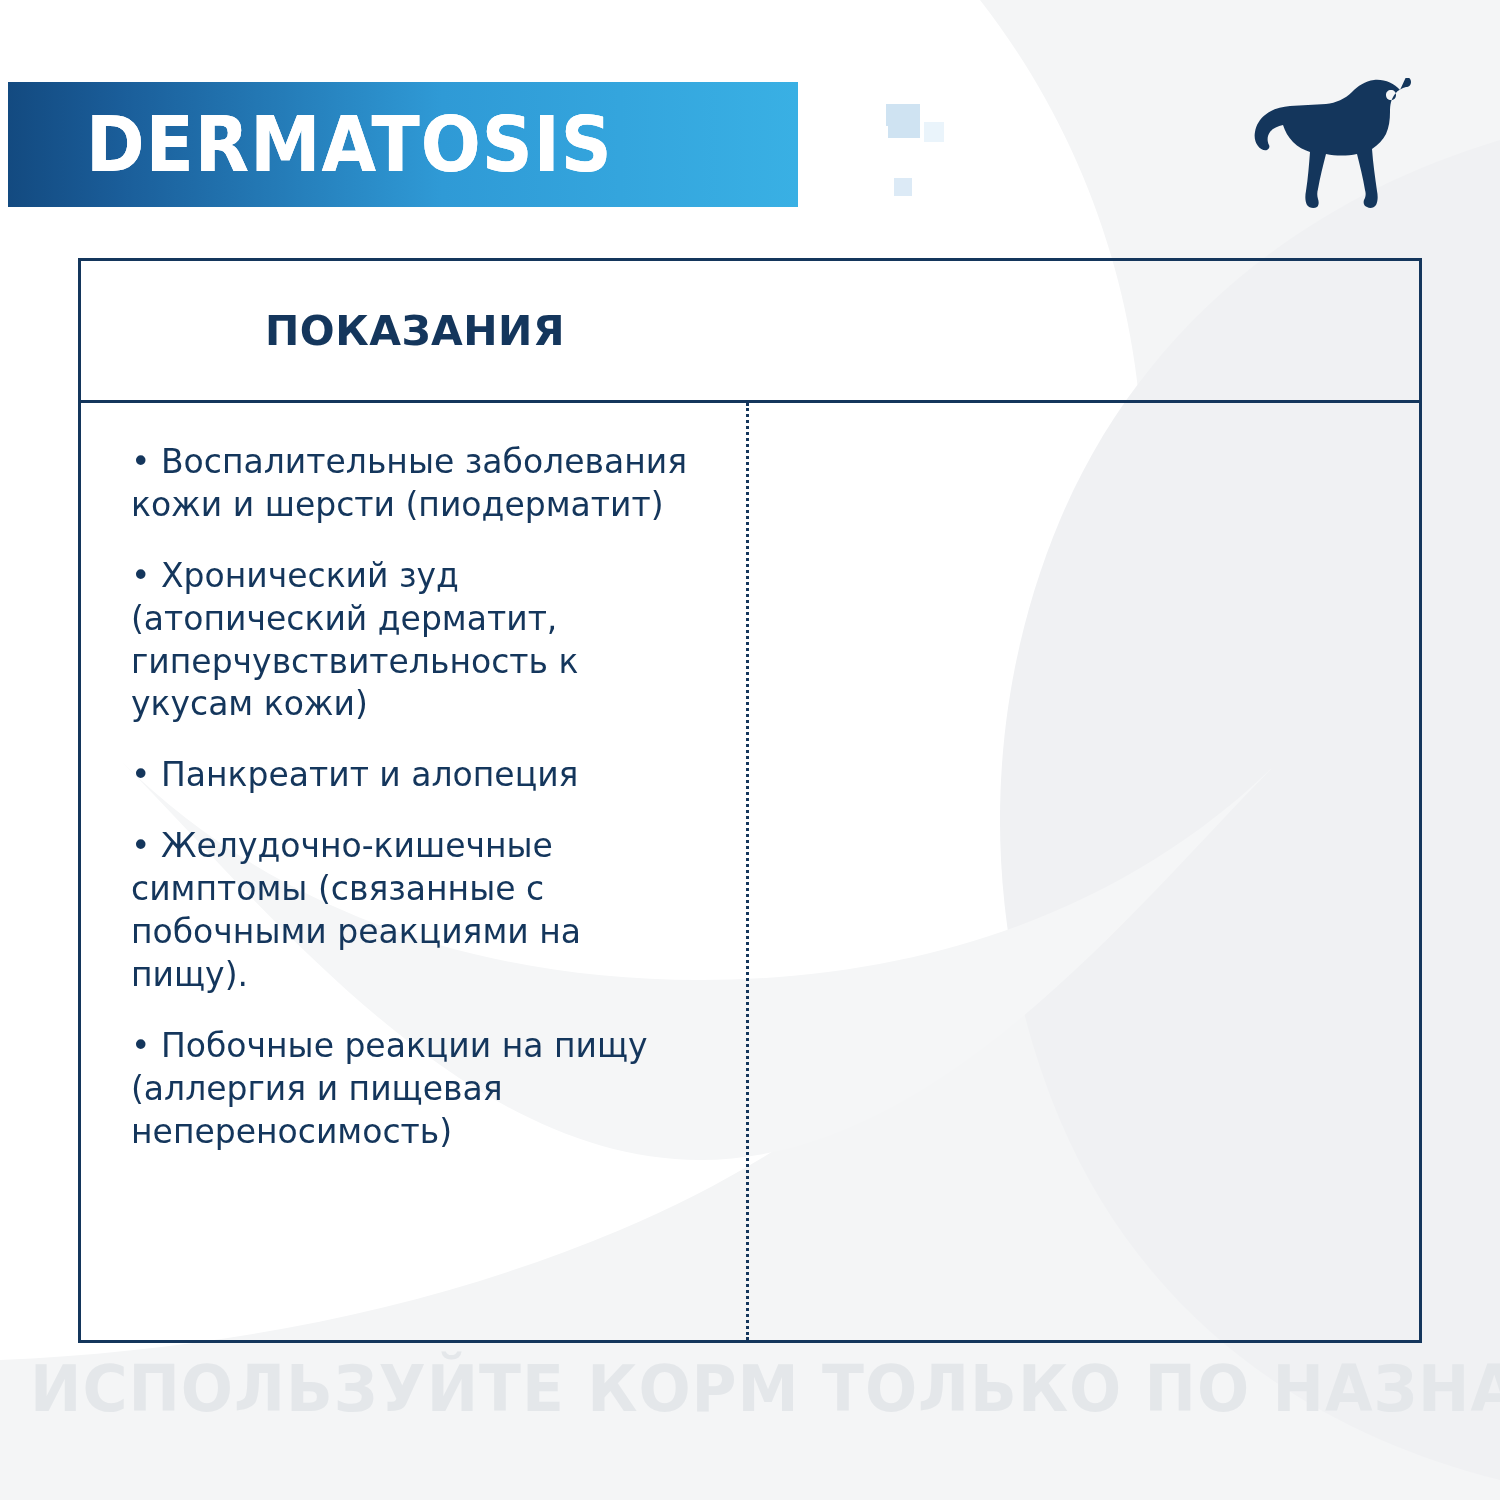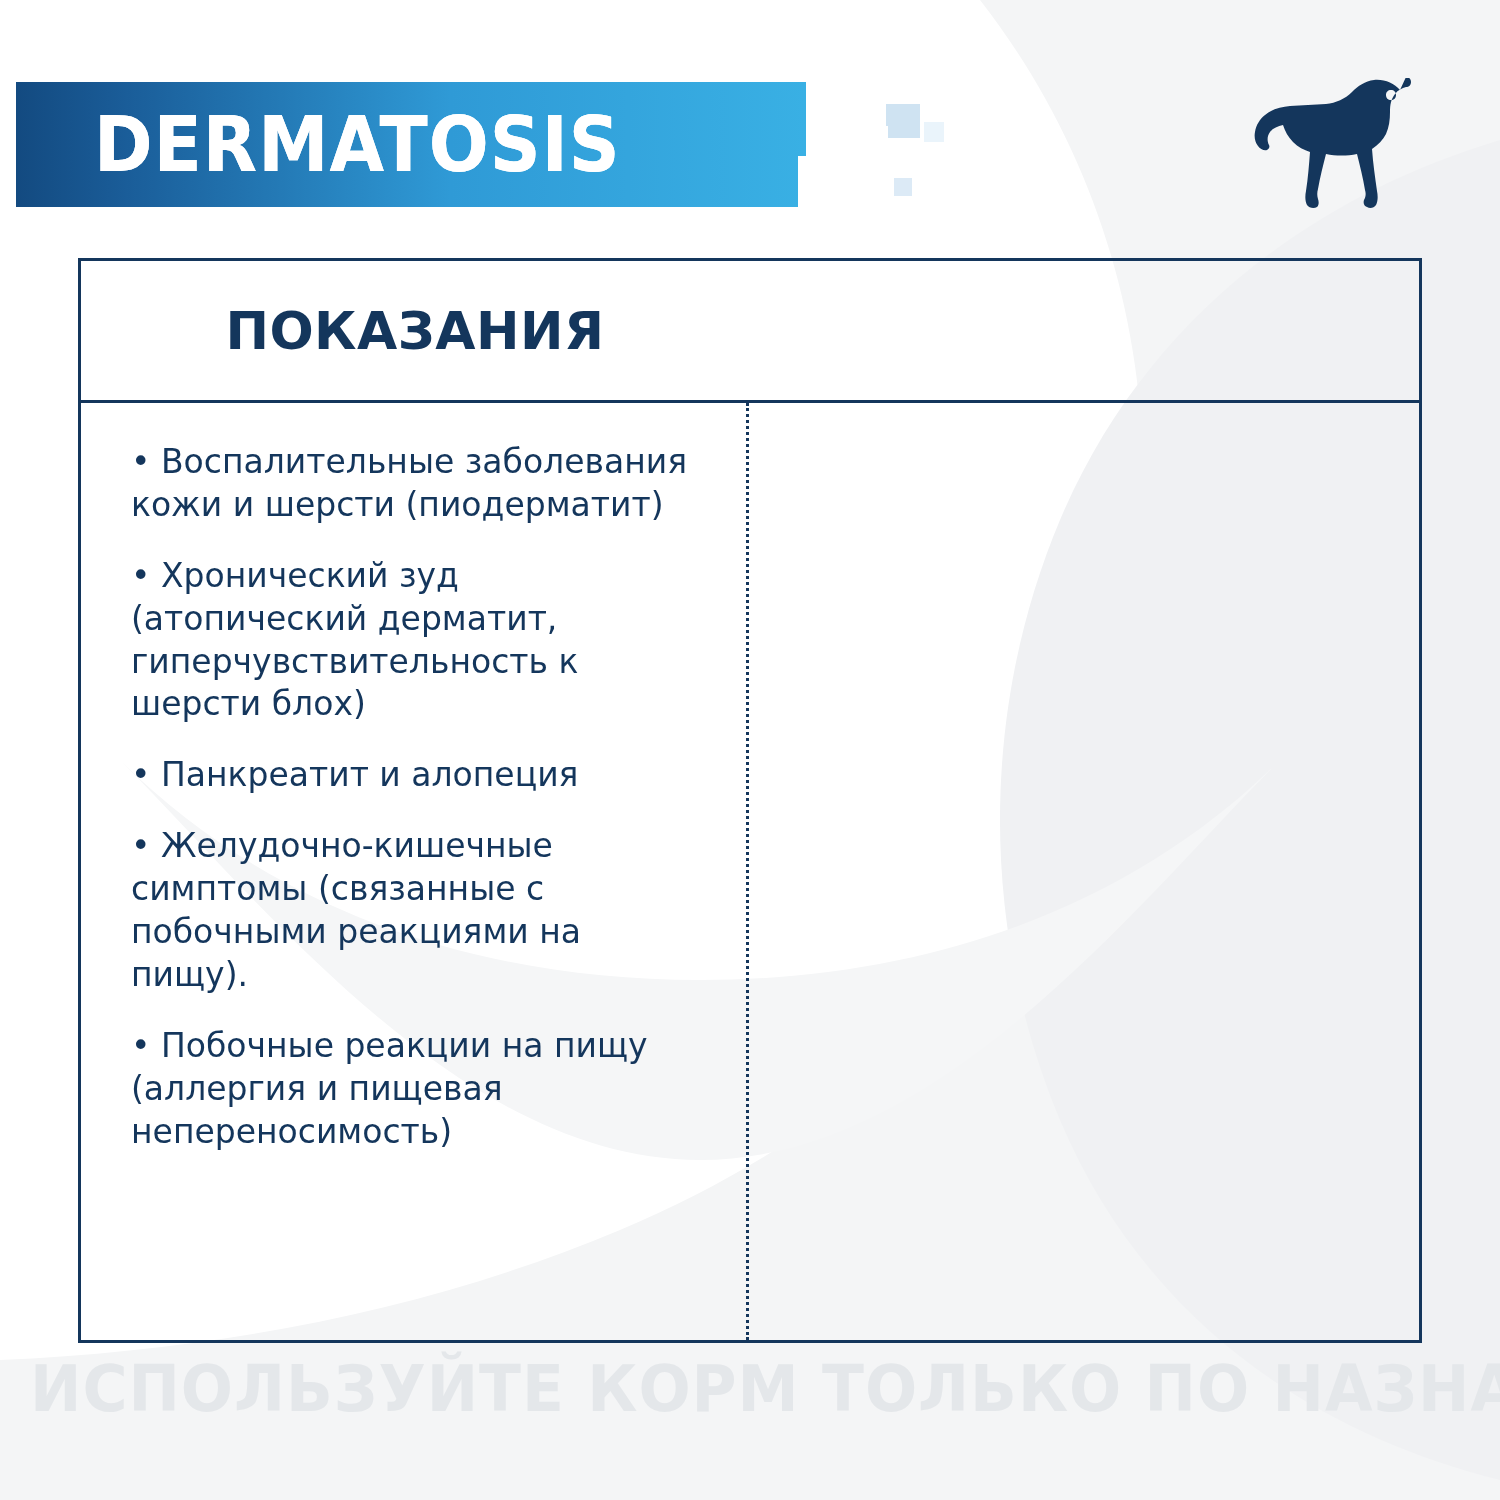--- a/index.html
+++ b/index.html
@@ -20,21 +20,21 @@
   .bg-deco {
     position: absolute;
     inset: 0;
     z-index: 0;
     pointer-events: none;
   }
 
   
   .header {
     position: absolute;
-    left: 16px;
+    left: 8px;
     top: 82px;
     width: 790px;
     height: 125px;
     background: linear-gradient(90deg, #134a80 0%, #1a5d99 14%, #2f9ad6 55%, #39b0e4 100%);
     z-index: 3;
     display: flex;
     align-items: center;
   }
   .header-title {
     color: #ffffff;
@@ -81,21 +81,21 @@
   .table-head {
     display: flex;
     height: 142px;
     border-bottom: 3px solid #14365c;
     box-sizing: border-box;
   }
   .th {
     display: flex;
     align-items: center;
     justify-content: center;
-    font-size: 52px;
+    font-size: 41px;
     font-weight: bold;
     letter-spacing: 0.5px;
     color: #14365c;
     font-family: "DejaVu Sans", sans-serif;
   }
   .th-left { width: 668px; }
   .th-right { flex: 1; }
 
   .table-body {
     display: flex;
@@ -178,21 +178,21 @@
   </svg>
 </div>
 
 <div class="table-box">
   <div class="table-head">
     <div class="th th-left">ПОКАЗАНИЯ</div>
   </div>
   <div class="table-body">
     <div class="cell cell-left">
       <div class="bullet">• Воспалительные заболевания кожи и шерсти (пиодерматит)</div>
-      <div class="bullet">• Хронический зуд (атопический дерматит, гиперчувствительность к шерсти блох)</div>
+      <div class="bullet">• Хронический зуд (атопический дерматит, гиперчувствительность к укусам кожи)</div>
       <div class="bullet">• Панкреатит и алопеция</div>
       <div class="bullet">• Желудочно-кишечные симптомы (связанные с побочными реакциями на пищу).</div>
       <div class="bullet">• Побочные реакции на пищу (аллергия и пищевая непереносимость)</div>
     </div>
   </div>
 </div>
 
 <div class="footer-text">ИСПОЛЬЗУЙТЕ КОРМ ТОЛЬКО ПО НАЗНАЧЕНИЮ ВРАЧА</div>
 
 </body></html>

